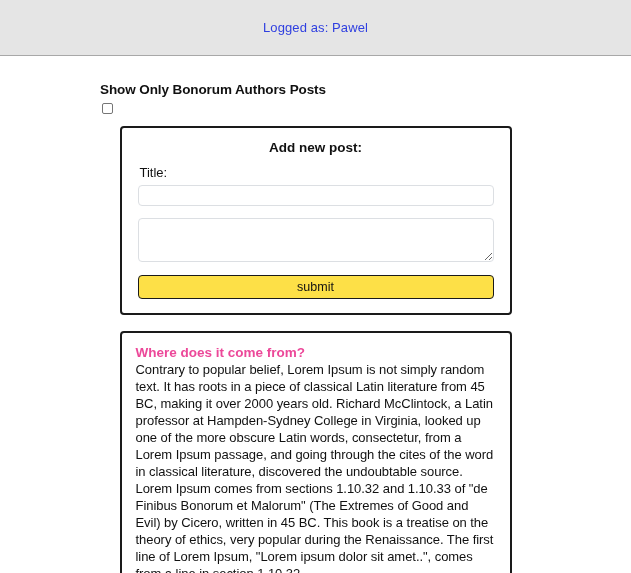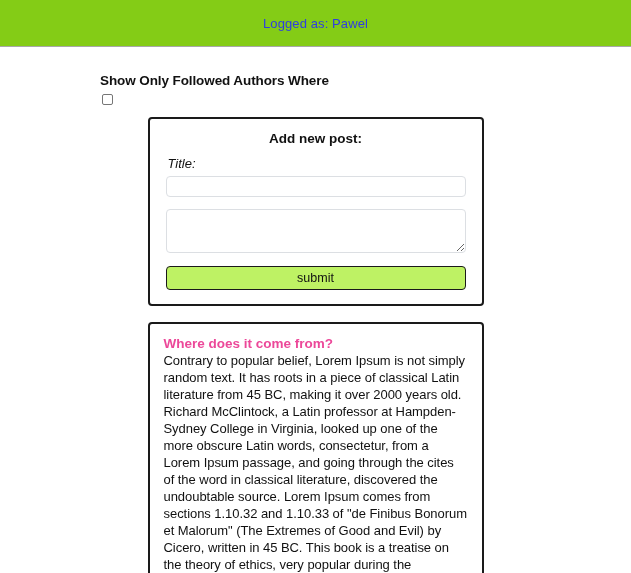--- a/index.html
+++ b/index.html
@@ -11,22 +11,22 @@
     height: 573px;
     background: #ffffff;
     font-family: "Liberation Sans", sans-serif;
     font-size: 13px;
     color: #111111;
     overflow: hidden;
   }
 
   
   .navbar {
-    height: 47px;
-    background: #84cc16;
+    height: 56px;
+    background: #e5e5e5;
     border-bottom: 1px solid #a8a8a8;
     box-sizing: border-box;
     display: flex;
     align-items: center;
     justify-content: center;
   }
   .navbar-link {
     color: #2f3fe0;
     font-size: 13px;
     text-decoration: none;
@@ -58,21 +58,21 @@
     display: block;
     box-sizing: border-box;
     margin-left: 2px;
     padding: 0;
     -webkit-appearance: none;
     appearance: none;
   }
 
   
   .card {
-    width: 336px;
+    width: 392px;
     margin: 12px auto;
     box-sizing: border-box;
     border: 2px solid #1a1a1a;
     border-radius: 4px;
     background: #ffffff;
   }
   .card-form {
     margin-top: 12px;
     padding: 12px 16px 14px 16px;
   }
@@ -86,21 +86,20 @@
     font-weight: bold;
     font-size: 13.5px;
     margin: 0 0 10px 0;
     color: #111111;
   }
   .field-label {
     display: block;
     font-size: 13px;
     color: #111111;
     margin: 0 0 5px 2px;
-    font-style: italic;
   }
   .text-input {
     display: block;
     width: 100%;
     box-sizing: border-box;
     height: 21px;
     border: 1px solid #dcdfe3;
     border-radius: 4px;
     background: #ffffff;
     font-family: "Liberation Sans", sans-serif;
@@ -124,21 +123,21 @@
     padding: 3px 6px;
     outline: none;
     resize: vertical;
     margin-bottom: 13px;
   }
   .submit-button {
     display: block;
     width: 100%;
     box-sizing: border-box;
     height: 24px;
-    background: #bef264;
+    background: #fde047;
     border: 1px solid #1a1a1a;
     border-radius: 4px;
     font-family: "Liberation Sans", sans-serif;
     font-size: 12.5px;
     color: #111111;
     cursor: pointer;
     padding: 0;
     line-height: 22px;
     text-align: center;
   }
@@ -161,21 +160,21 @@
 </head>
 <body>
 
 <div class="navbar">
   <a href="#" class="navbar-link">Logged as: Pawel</a>
 </div>
 
 <div class="page">
 
   <div class="filter-block">
-    <div class="filter-title">Show Only Followed Authors Where</div>
+    <div class="filter-title">Show Only Bonorum Authors Posts</div>
     <input type="checkbox" class="filter-checkbox" style="">
   </div>
 
   <div class="card card-form">
     <div class="form-heading">Add new post:</div>
 
     <label class="field-label">Title:</label>
     <input type="text" class="text-input" placeholder="" style="">
 
     <textarea class="text-area" placeholder="" style=""></textarea>

